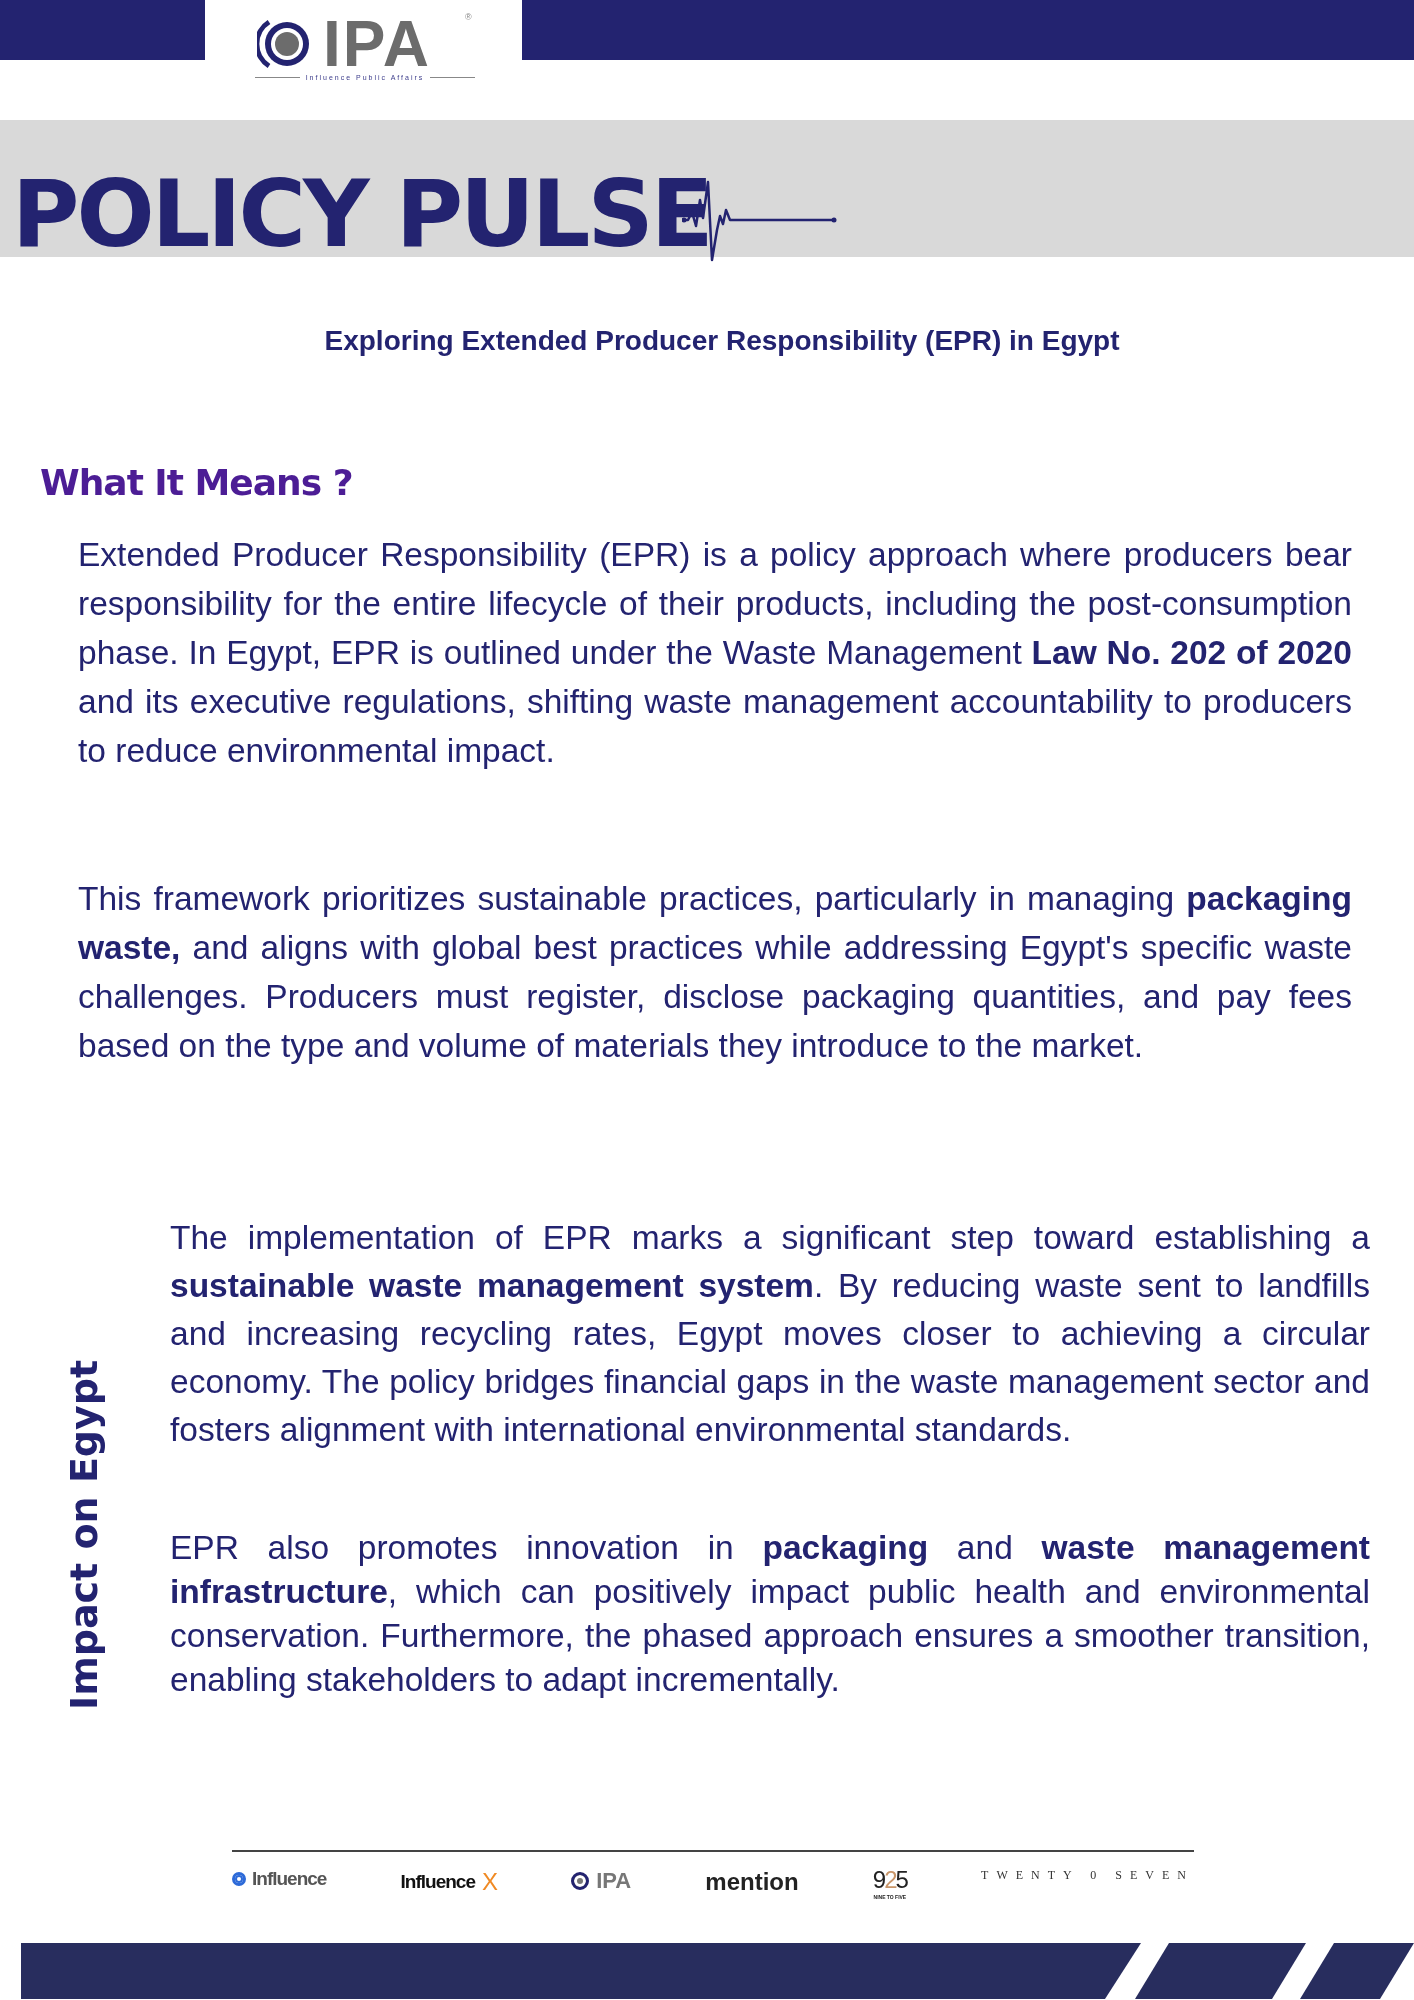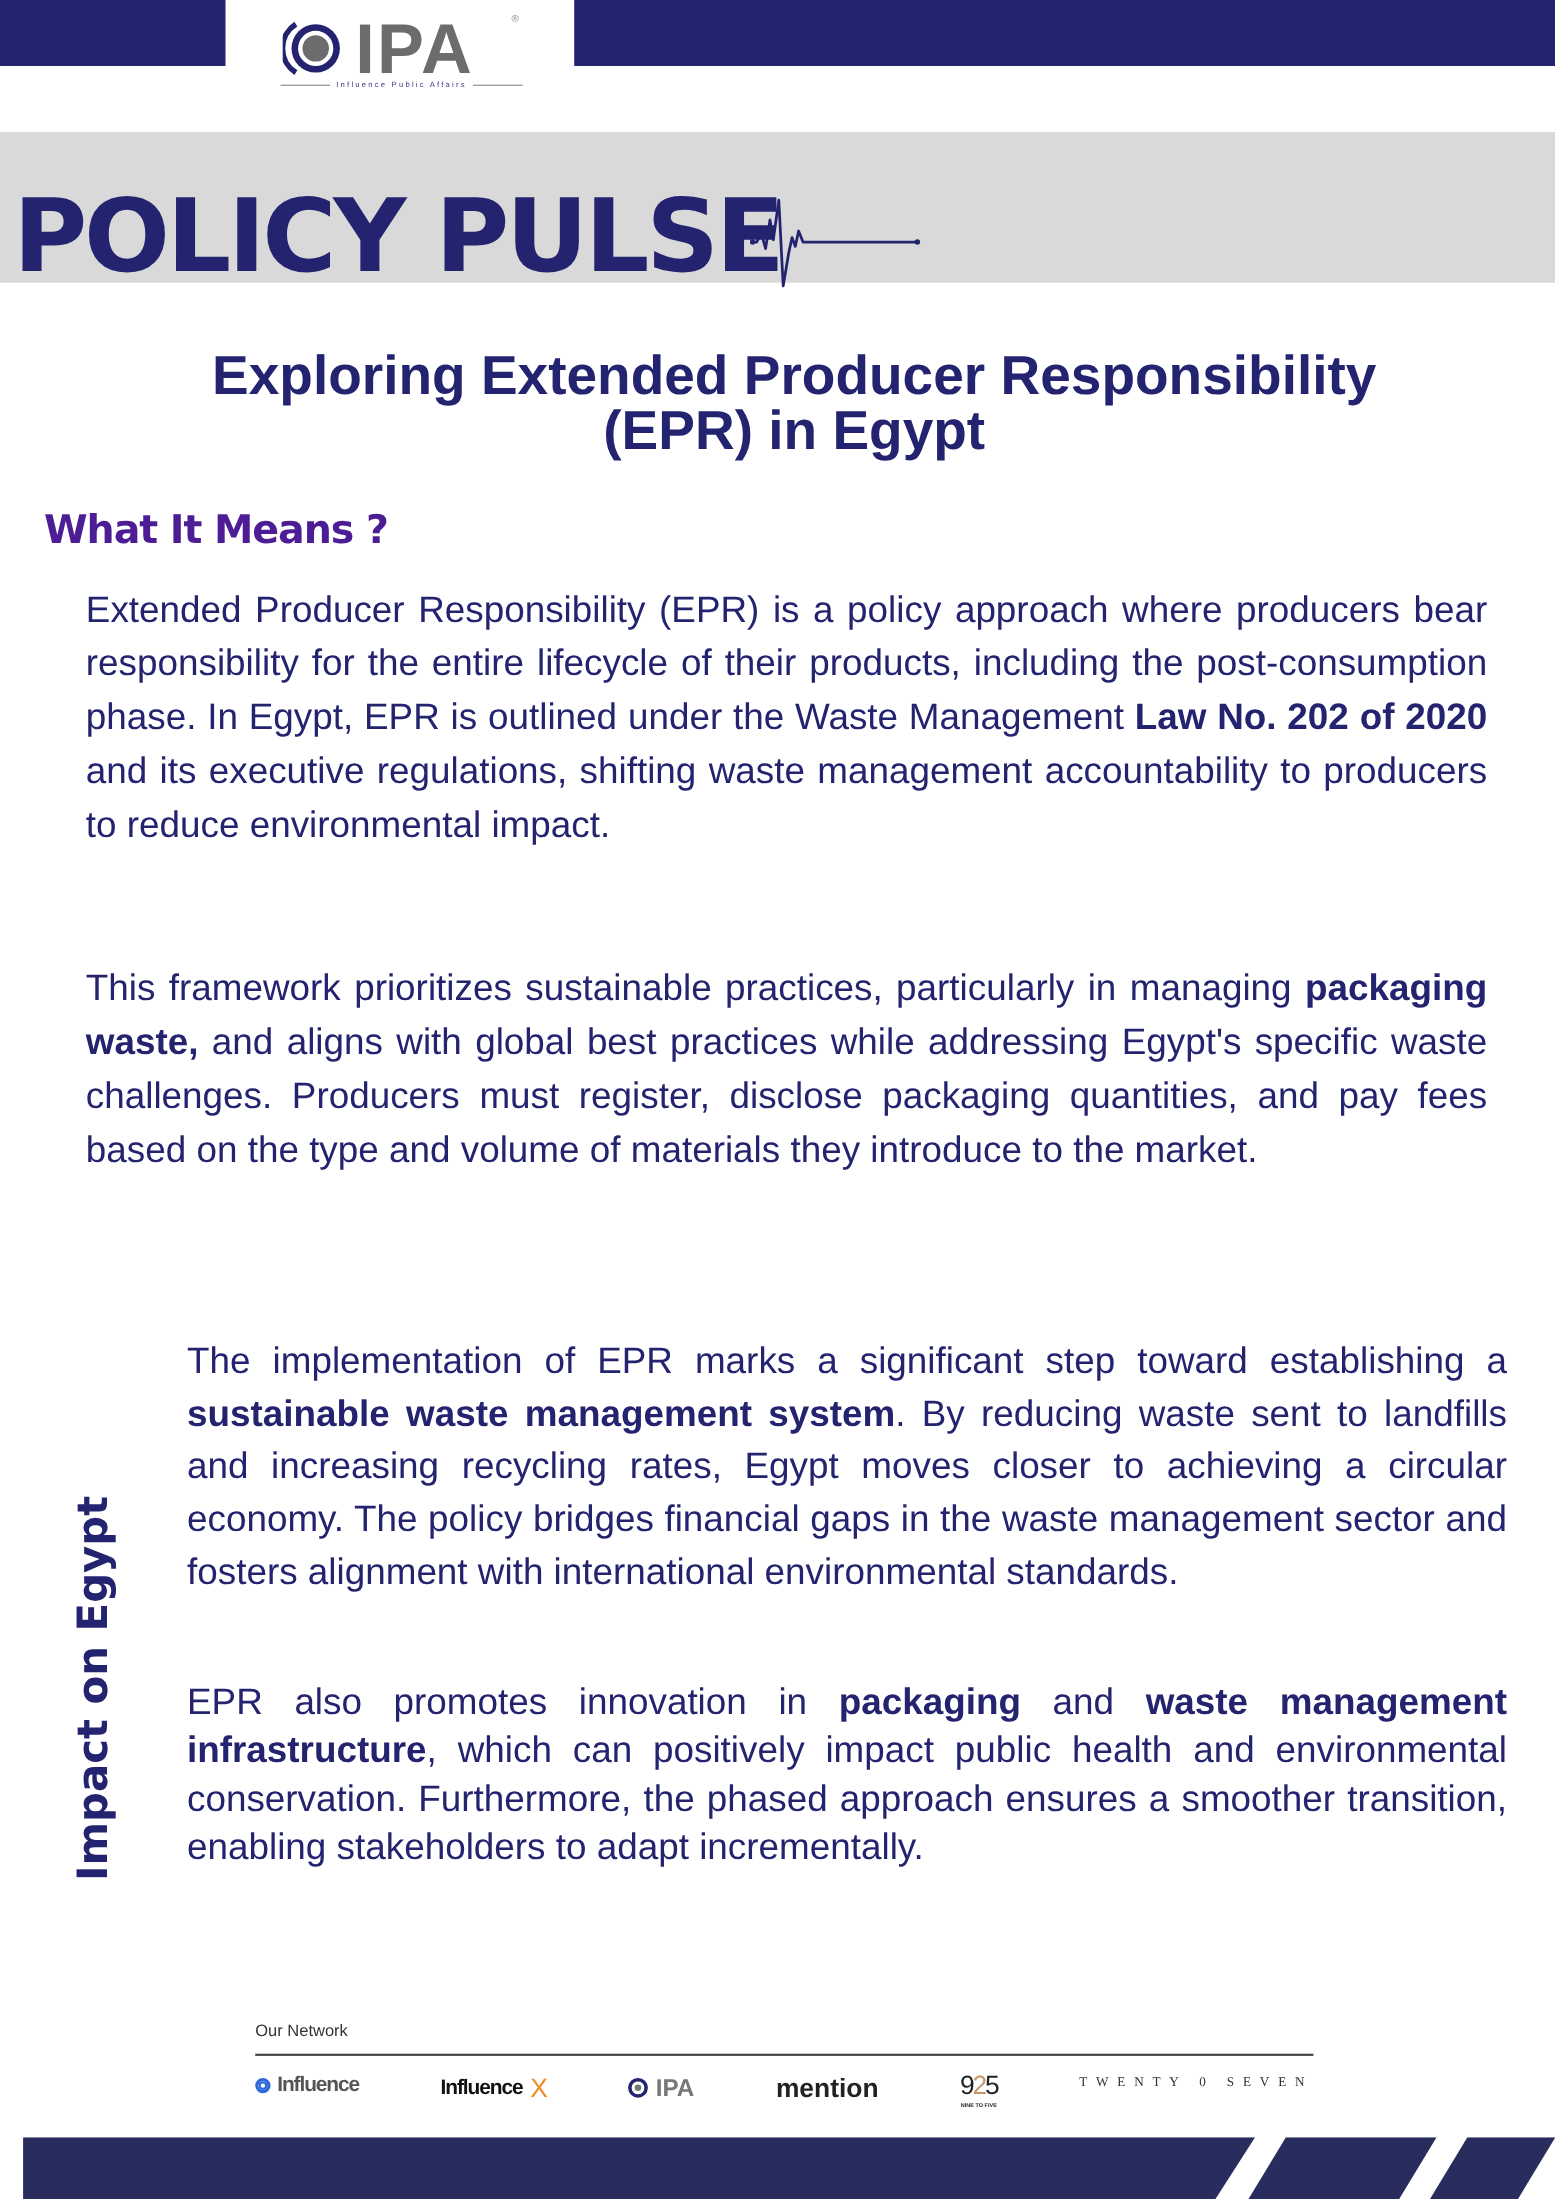--- a/index.html
+++ b/index.html
@@ -14,21 +14,21 @@
   .logo-text { position: absolute; left: 68px; top: 0px; font-family: "Liberation Sans", sans-serif; font-weight: 700; font-size: 64px; color: #6c6c6c; letter-spacing: 2px; line-height: 72px; }
   .logo-reg { position: absolute; left: 210px; top: 4px; font-size: 9px; color: #888; }
   .logo-tagline { position: absolute; left: 0; top: 66px; width: 220px; display: flex; align-items: center; gap: 6px; font-size: 7px; letter-spacing: 2px; color: #3b3b8a; white-space: nowrap; }
   .logo-tagline .line { flex: 1; height: 1px; background: #888; }
 
   .banner { position: absolute; left: 0; top: 120px; width: 1414px; height: 137px; background: #d9d9d9; }
   .banner-title { position: absolute; left: 12px; top: 160px; font-family: "DejaVu Sans", sans-serif; font-weight: 700; font-size: 92px; line-height: 110px; color: #232370; letter-spacing: -3px; }
   .pulse-line { position: absolute; left: 682px; top: 170px; width: 155px; height: 95px; }
 
   
-  .main-title { position: absolute; left: 120px; top: 316px; width: 1204px; text-align: center; font-family: "Liberation Sans", sans-serif; font-weight: 700; font-size: 50px; line-height: 50px; color: #232370; }
+  .main-title { position: absolute; left: 120px; top: 316px; width: 1204px; text-align: center; font-family: "Liberation Sans", sans-serif; font-weight: 700; font-size: 28px; line-height: 50px; color: #232370; }
 
   .section-heading { position: absolute; left: 40px; top: 462px; font-family: "DejaVu Sans", sans-serif; font-weight: 700; font-size: 36px; color: #4c1d95; letter-spacing: -1px; }
 
   .para { position: absolute; font-family: "Liberation Sans", sans-serif; font-size: 33.5px; line-height: 49px; text-align: justify; color: #232370; }
   .para b { font-weight: 700; }
   .p1 { left: 78px; top: 530px; width: 1274px; }
   .p2 { left: 78px; top: 874px; width: 1274px; }
   .p3 { left: 170px; top: 1214px; width: 1200px; line-height: 48px; }
   .p4 { left: 170px; top: 1526px; width: 1200px; line-height: 44px; }
 
@@ -94,21 +94,20 @@
 
 <p class="para p2"><span>This framework prioritizes sustainable practices, particularly in managing </span><b>packaging waste,</b><span> and aligns with global best practices while addressing Egypt's specific waste challenges. Producers must register, disclose packaging quantities, and pay fees based on the type and volume of materials they introduce to the market.</span></p>
 
 <div class="vertical-label">Impact on Egypt</div>
 
 <p class="para p3"><span>The implementation of EPR marks a significant step toward establishing a </span><b>sustainable waste management system</b><span>. By reducing waste sent to landfills and increasing recycling rates, Egypt moves closer to achieving a circular economy. The policy bridges financial gaps in the waste management sector and fosters alignment with international environmental standards.</span></p>
 
 <p class="para p4"><span>EPR also promotes innovation in </span><b>packaging</b><span> and </span><b>waste management infrastructure</b><span>, which can positively impact public health and environmental conservation. Furthermore, the phased approach ensures a smoother transition, enabling stakeholders to adapt incrementally.</span></p>
 
 <div class="network">
-  <div class="network-title">Our Network</div>
   <div class="network-rule"></div>
   <div class="network-logos">
     <div class="net-logo nl-influence">
       <span class="dot"></span>
         <span>Influence</span>
     </div>
     <div class="net-logo nl-influencex">
       <span>Influence</span>
         <span class="x">X</span>
     </div>

